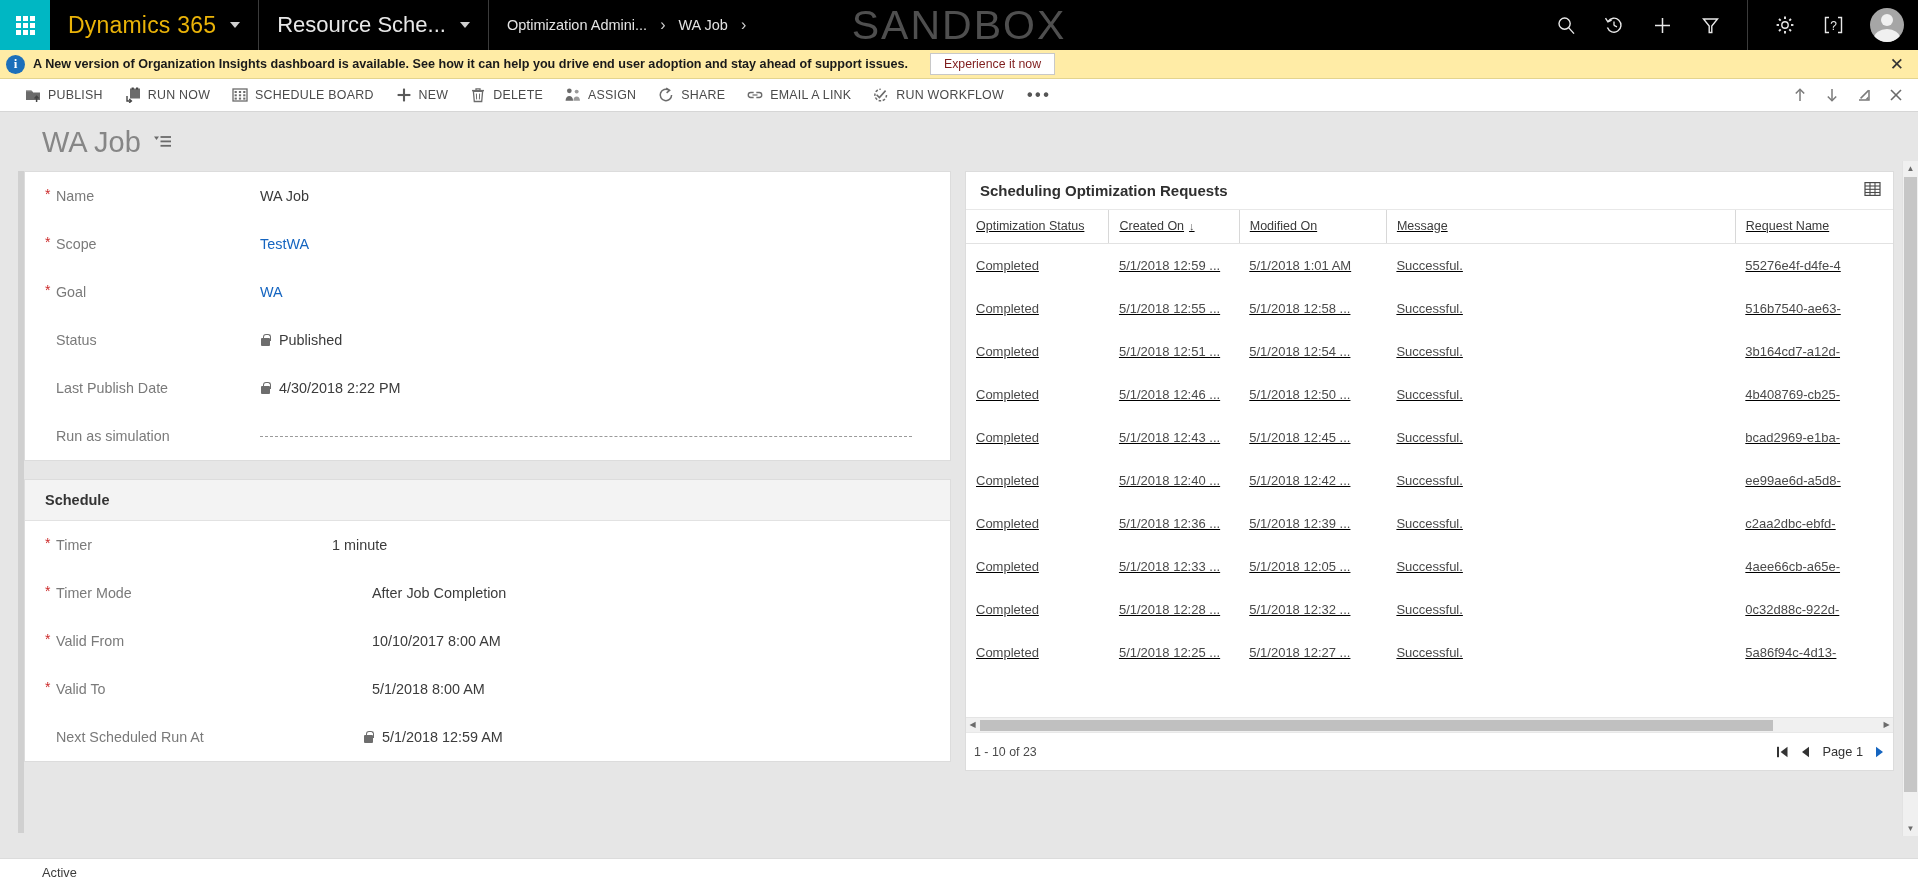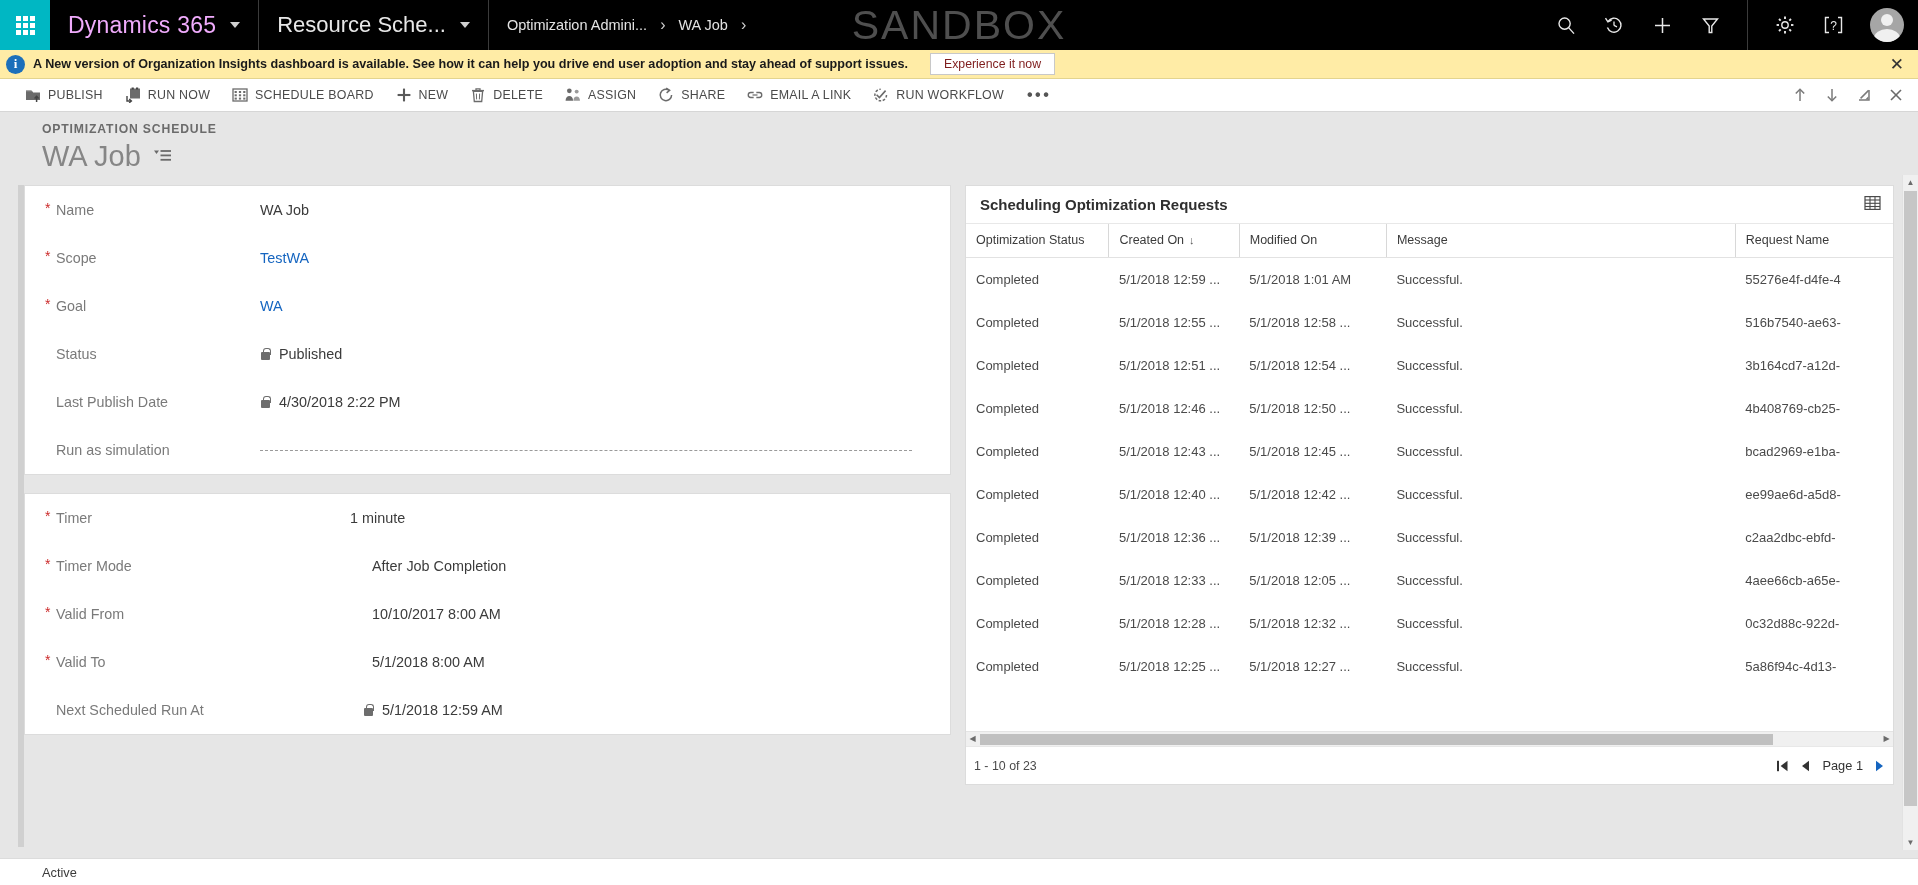--- a/index.html
+++ b/index.html
@@ -21,21 +21,21 @@
   }
   .waffle-grid {
     display: grid; grid-template-columns: repeat(3, 5px);
     grid-template-rows: repeat(3, 5px); gap: 2px;
   }
   .waffle-grid i { background: #fff; display: block; }
   .nav-cell {
     display: flex; align-items: center; padding: 0 18px;
     border-right: 1px solid #3b3b3b; cursor: pointer; gap: 14px;
   }
-  .nav-brand { color: #f0abfc; font-size: 23px; font-weight: 400; letter-spacing: .2px; }
+  .nav-brand { color: #eab308; font-size: 23px; font-weight: 400; letter-spacing: .2px; }
   .nav-app   { color: #e8e8e8; font-size: 22px; font-weight: 400; }
   .chev-down {
     width: 0; height: 0; border-left: 5px solid transparent;
     border-right: 5px solid transparent; border-top: 6px solid #d0d0d0;
   }
   .crumbs { display: flex; align-items: center; padding: 0 14px 0 18px; gap: 13px; }
   .crumb {
     color: #e3e3e3; font-size: 14.5px; cursor: pointer; white-space: nowrap;
   }
   .crumb-arrow {
@@ -205,21 +205,21 @@
     padding: 9px 0 10px 10px; border-bottom: 1px solid #e2e2e2;
     border-right: 1px solid #d8d8d8; cursor: pointer; white-space: nowrap;
   }
   .gtable th:last-child { border-right: none; }
   .gtable th .sortarrow { margin-left: 5px; font-size: 11px; color: #555; }
   .gtable td {
     font-size: 13px; color: #4a4a4a; padding: 14px 0 14px 10px;
     white-space: nowrap; overflow: hidden; text-overflow: clip;
   }
   .cell-link { color: #1565c0; cursor: pointer; }
-  .gp-scrollarea { flex: 1; overflow: hidden; }
+  .gp-scrollarea { flex: 1; overflow: hidden; text-decoration: underline; }
 
   .hscroll {
     height: 15px; background: #f0f0f0; border-top: 1px solid #e4e4e4;
     display: flex; align-items: center; position: relative;
   }
   .hs-arrow {
     width: 13px; text-align: center; font-size: 8px; color: #6b6b6b;
     cursor: pointer; line-height: 1;
   }
   .hs-track { flex: 1; height: 11px; position: relative; }
@@ -503,21 +503,20 @@
     <span class="cmd-ico">
       <svg width="16" height="16" viewBox="0 0 16 16">
           <line x1="3" y1="3" x2="13" y2="13" stroke="#6b6b6b" stroke-width="1.6"></line>
           <line x1="13" y1="3" x2="3" y2="13" stroke="#6b6b6b" stroke-width="1.6"></line>
         </svg>
     </span>
   </div>
 </div>
 
 <div class="pagehead">
-  <div class="entity-label">OPTIMIZATION SCHEDULE</div>
   <div class="rec-title-row">
     <span class="rec-title">WA Job</span>
     <span class="title-menu-ico">
       <svg width="19" height="15" viewBox="0 0 19 15">
           <polygon points="1,2.5 6,2.5 3.5,6" fill="#6a6a6a"></polygon>
           <g stroke="#6a6a6a" stroke-width="1.8">
             <line x1="7.5" y1="3" x2="18" y2="3"></line>
             <line x1="7.5" y1="7.4" x2="18" y2="7.4"></line>
             <line x1="7.5" y1="11.8" x2="18" y2="11.8"></line>
           </g>
@@ -581,27 +580,28 @@
         <div class="flabel">
           <span>Run as simulation</span>
         </div>
         <div class="dash-wrap">
           <span class="dashfill"></span>
         </div>
       </div>
     </div>
 
     <div class="card">
+      <div class="card-head">Schedule</div>
 
       <div class="frow">
         <div class="flabel">
           <span class="req">*</span>
           <span>Timer</span>
         </div>
-        <div class="fval" style="margin-left:90px">1 minute</div>
+        <div class="fval" style="margin-left:72px">1 minute</div>
       </div>
 
       <div class="frow">
         <div class="flabel">
           <span class="req">*</span>
           <span>Timer Mode</span>
         </div>
         <div class="fval" style="margin-left:112px">After Job Completion</div>
       </div>
 

